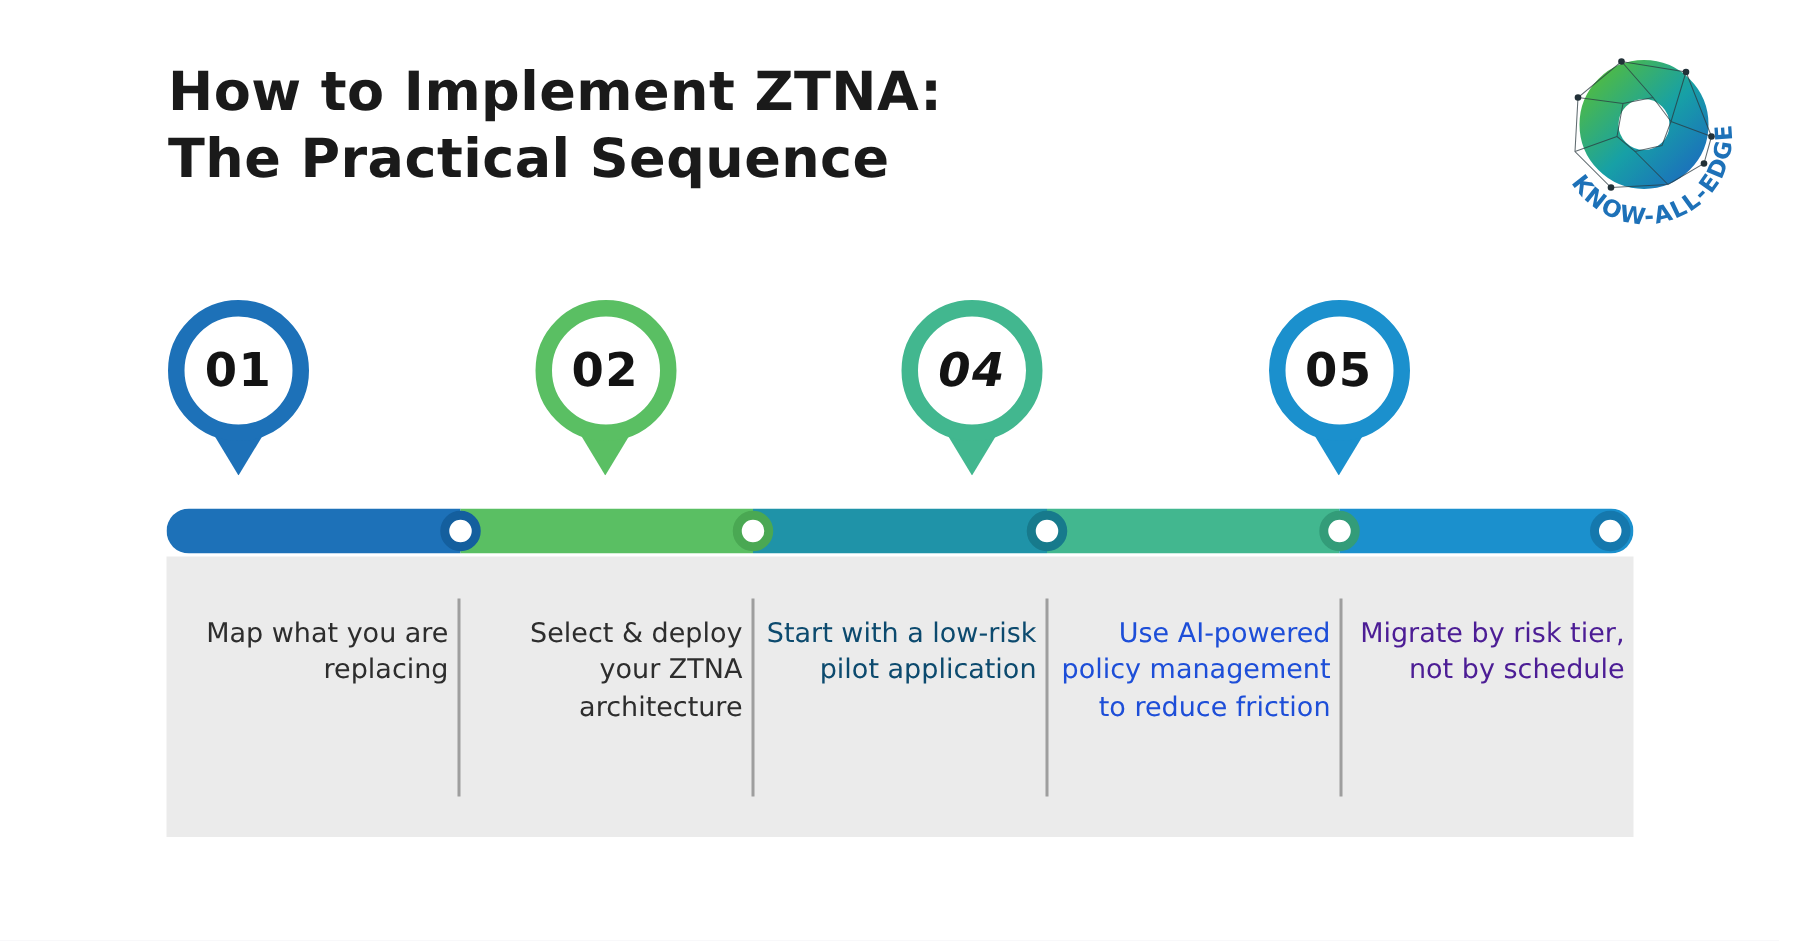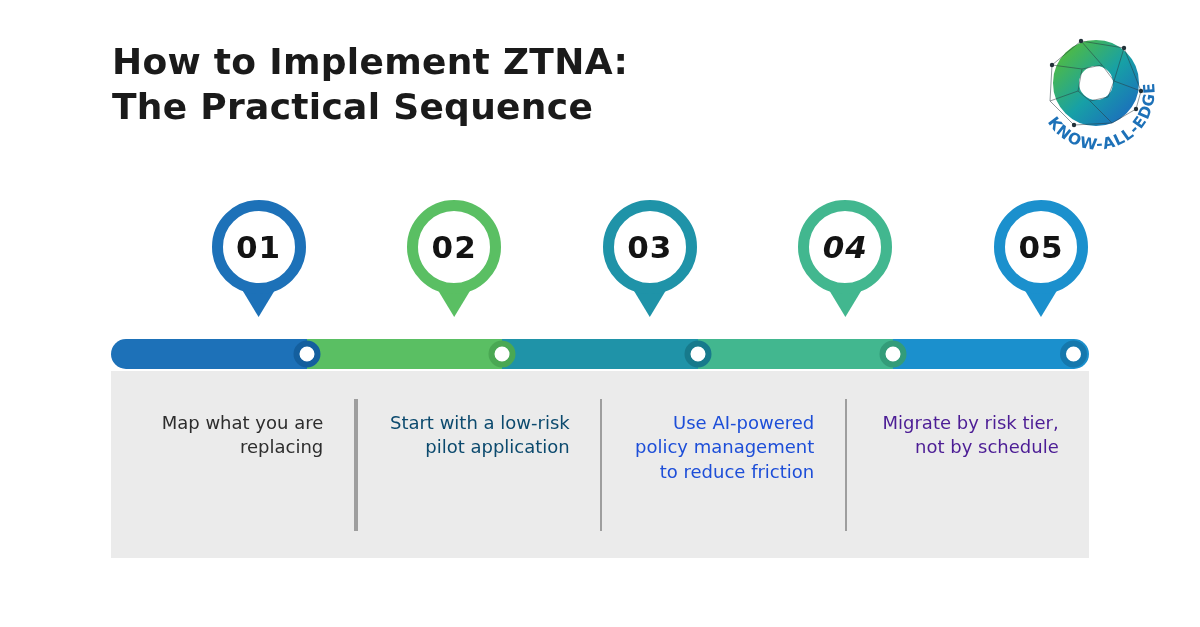--- a/index.html
+++ b/index.html
@@ -17,21 +17,21 @@
     font-size:36px;font-weight:bold;line-height:1.24;
     letter-spacing:.3px;color:#1a1a1a;
   }
 
   
   .logo{position:absolute;right:26px;top:18px;width:160px;height:150px;}
 
   
   .steps-area{position:absolute;left:111px;top:200px;width:978px;}
   .pins-row{display:flex;height:118px;}
-  .pin-cell{flex:1;display:flex;justify-content:flex-end;}
+  .pin-cell{flex:1;display:flex;justify-content:flex-start;}
   .pin{display:flex;flex-direction:column;align-items:center;width:96px;}
   .pin-circle{
     position:relative;z-index:2;box-sizing:border-box;
     width:94px;height:94px;border-radius:50%;
     border:11px solid #1d71b8;background:#ffffff;
     display:flex;align-items:center;justify-content:center;
   }
   .pin-num{font-size:31px;font-weight:bold;color:#131313;letter-spacing:1px;}
   .pin-tail{
     position:relative;z-index:1;width:46px;height:38px;margin-top:-15px;
@@ -124,28 +124,20 @@
       <div class="pin-cell">
         <div class="pin">
           <div class="pin-circle" style="border-color: rgb(90, 191, 99);">
             <span class="pin-num">02</span>
           </div>
           <div class="pin-tail" style="background: rgb(90, 191, 99);"></div>
         </div>
       </div>
       <div class="pin-cell">
         <div class="pin">
-          <div class="pin-circle" style="border-color: rgb(31, 147, 168);">
-            <span class="pin-num">03</span>
-          </div>
-          <div class="pin-tail" style="background: rgb(31, 147, 168);"></div>
-        </div>
-      </div>
-      <div class="pin-cell">
-        <div class="pin">
           <div class="pin-circle" style="border-color: rgb(66, 183, 143); font-style: italic;">
             <span class="pin-num">04</span>
           </div>
           <div class="pin-tail" style="background: rgb(66, 183, 143);"></div>
         </div>
       </div>
       <div class="pin-cell">
         <div class="pin">
           <div class="pin-circle" style="border-color: rgb(27, 144, 205);">
             <span class="pin-num">05</span>
@@ -166,20 +158,23 @@
       <div class="dot dot-3" style="border-color: rgb(23, 122, 140);"></div>
       <div class="dot dot-4" style="border-color: rgb(51, 156, 121);"></div>
       <div class="dot dot-5" style="border-color: rgb(21, 120, 173);"></div>
     </div>
 
     <div class="panel" style="background: rgb(235, 235, 235);">
       <div class="col">
         <p style="color: rgb(45, 45, 45);">Map what you are replacing</p>
       </div>
       <div class="vdiv" style="background: rgb(158, 158, 158);"></div>
+      <div class="col">
+        <p style="color: rgb(45, 45, 45);">Select &amp; deploy your ZTNA architecture</p>
+      </div>
       <div class="vdiv" style="background: rgb(158, 158, 158);"></div>
       <div class="col">
         <p style="color: #0c4a6e;">Start with a low-risk pilot application</p>
       </div>
       <div class="vdiv" style="background: rgb(158, 158, 158);"></div>
       <div class="col">
         <p style="color: #1d4ed8;">Use AI-powered policy management to reduce friction</p>
       </div>
       <div class="vdiv" style="background: rgb(158, 158, 158);"></div>
       <div class="col">

